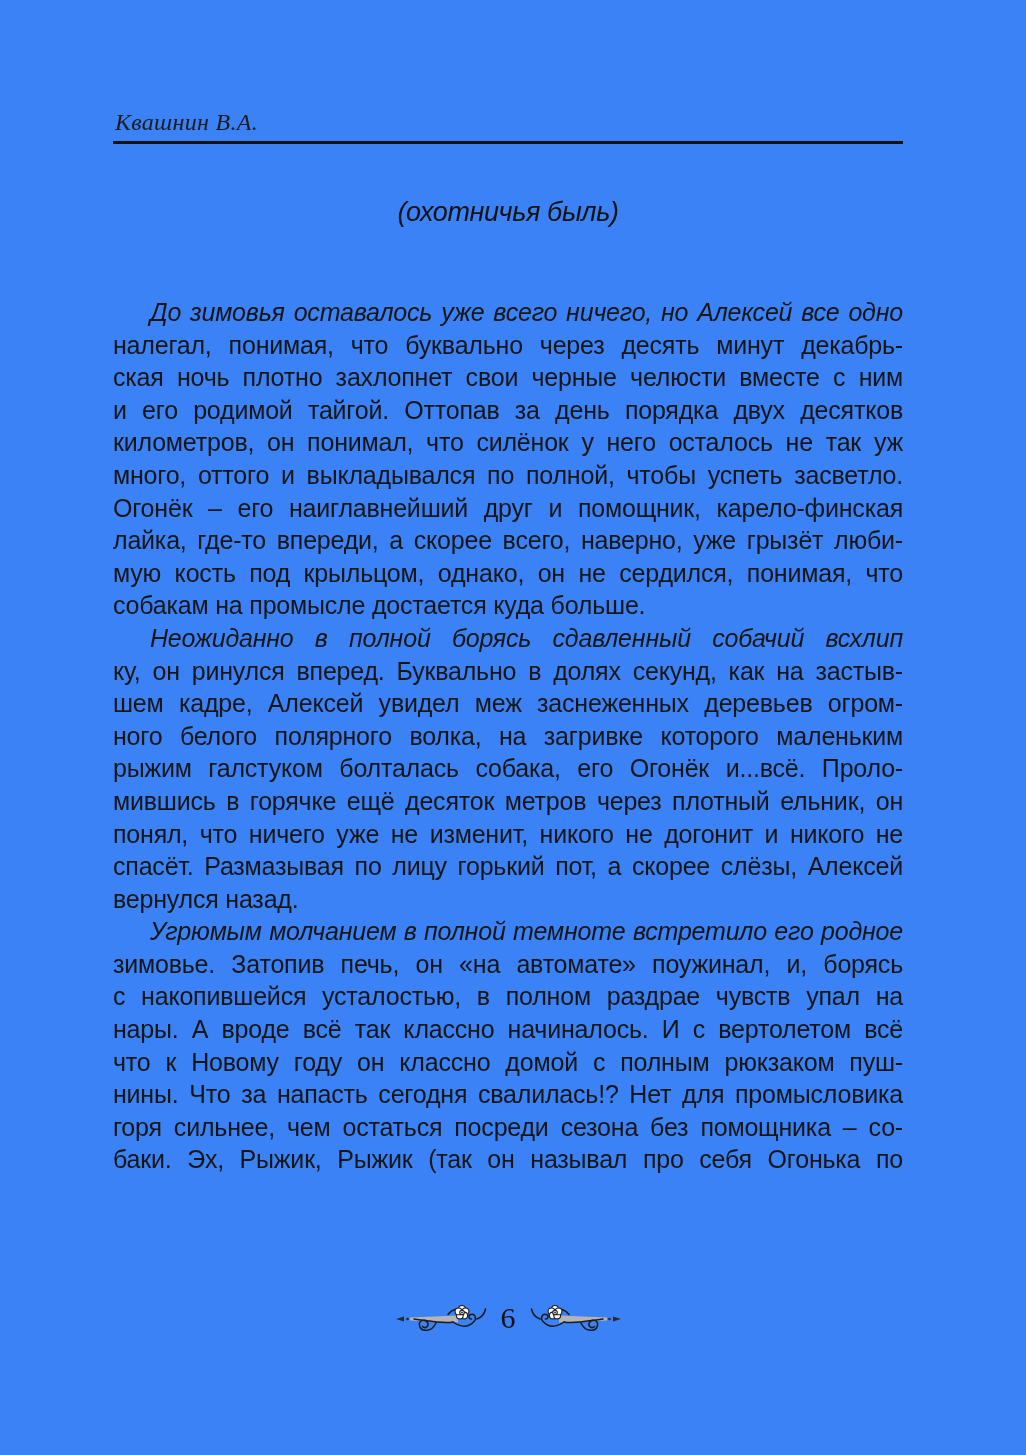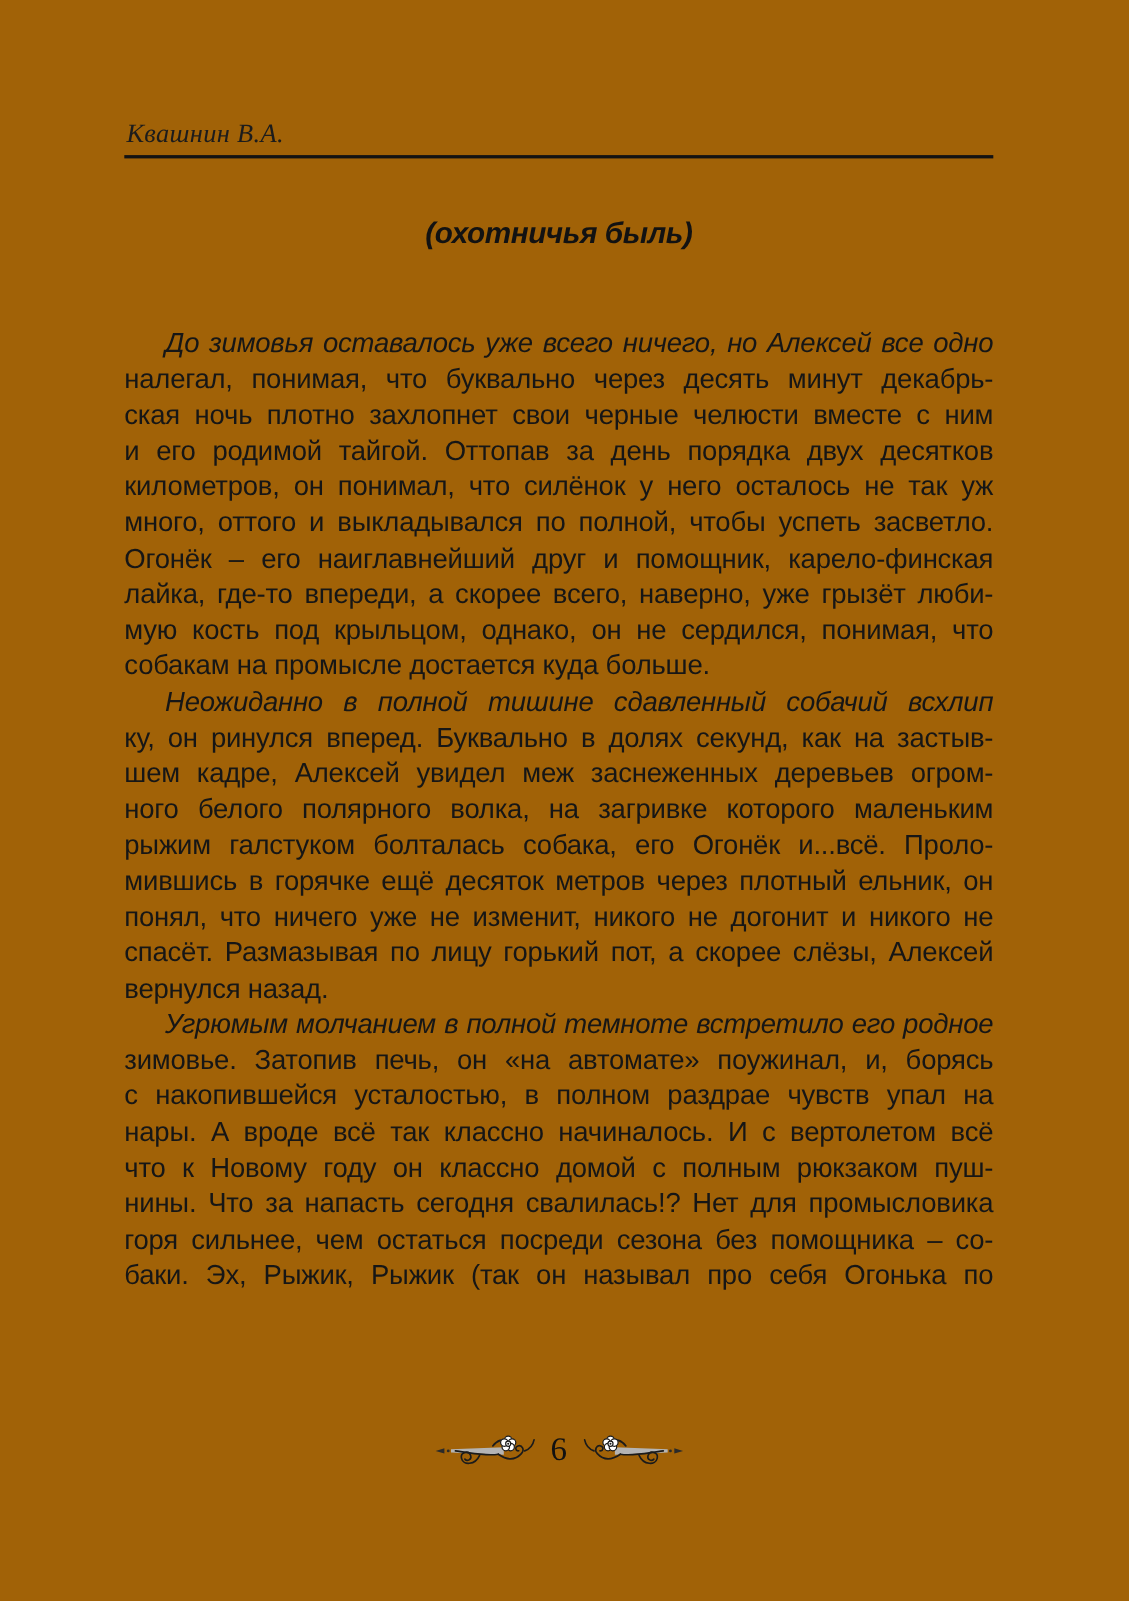--- a/index.html
+++ b/index.html
@@ -5,21 +5,21 @@
 <style>
   html, body {
     margin: 0;
     padding: 0;
     background: #ffffff;
   }
   .page {
     position: relative;
     width: 1026px;
     height: 1455px;
-    background: #a16207;
+    background: #3b82f6;
     overflow: hidden;
     font-family: "Liberation Sans", sans-serif;
     color: #161616;
   }
   .author-header {
     position: absolute;
     left: 115px;
     top: 108px;
     font-family: "Liberation Serif", serif;
     font-style: italic;
@@ -44,21 +44,21 @@
     text-align: center;
   }
   .story-title {
     font-weight: bold;
     font-size: 29px;
     line-height: 33px;
     letter-spacing: -0.4px;
     color: #121212;
   }
   .story-subtitle {
-    font-weight: bold;
+    font-weight: normal;
     font-style: italic;
     font-size: 27px;
     line-height: 31px;
     letter-spacing: -0.4px;
     color: #121212;
     margin-top: 1px;
   }
   .body-text {
     position: absolute;
     left: 113px;
@@ -115,21 +115,21 @@
     <div class="tline">налегал, понимая, что буквально через десять минут декабрь-</div>
     <div class="tline">ская ночь плотно захлопнет свои черные челюсти вместе с ним</div>
     <div class="tline">и его родимой тайгой. Оттопав за день порядка двух десятков</div>
     <div class="tline">километров, он понимал, что силёнок у него осталось не так уж</div>
     <div class="tline">много, оттого и выкладывался по полной, чтобы успеть засветло.</div>
     <div class="tline">Огонёк – его наиглавнейший друг и помощник, карело-финская</div>
     <div class="tline">лайка, где-то впереди, а скорее всего, наверно, уже грызёт люби-</div>
     <div class="tline">мую кость под крыльцом, однако, он не сердился, понимая, что</div>
     <div class="tline endline">собакам на промысле достается куда больше.</div>
 
-    <div class="tline indent">Неожиданно в полной тишине сдавленный собачий всхлип</div>
+    <div class="tline indent">Неожиданно в полной борясь сдавленный собачий всхлип</div>
     <div class="tline">ку, он ринулся вперед. Буквально в долях секунд, как на застыв-</div>
     <div class="tline">шем кадре, Алексей увидел меж заснеженных деревьев огром-</div>
     <div class="tline">ного белого полярного волка, на загривке которого маленьким</div>
     <div class="tline">рыжим галстуком болталась собака, его Огонёк и...всё. Проло-</div>
     <div class="tline">мившись в горячке ещё десяток метров через плотный ельник, он</div>
     <div class="tline">понял, что ничего уже не изменит, никого не догонит и никого не</div>
     <div class="tline">спасёт. Размазывая по лицу горький пот, а скорее слёзы, Алексей</div>
     <div class="tline endline">вернулся назад.</div>
 
     <div class="tline indent">Угрюмым молчанием в полной темноте встретило его родное</div>

